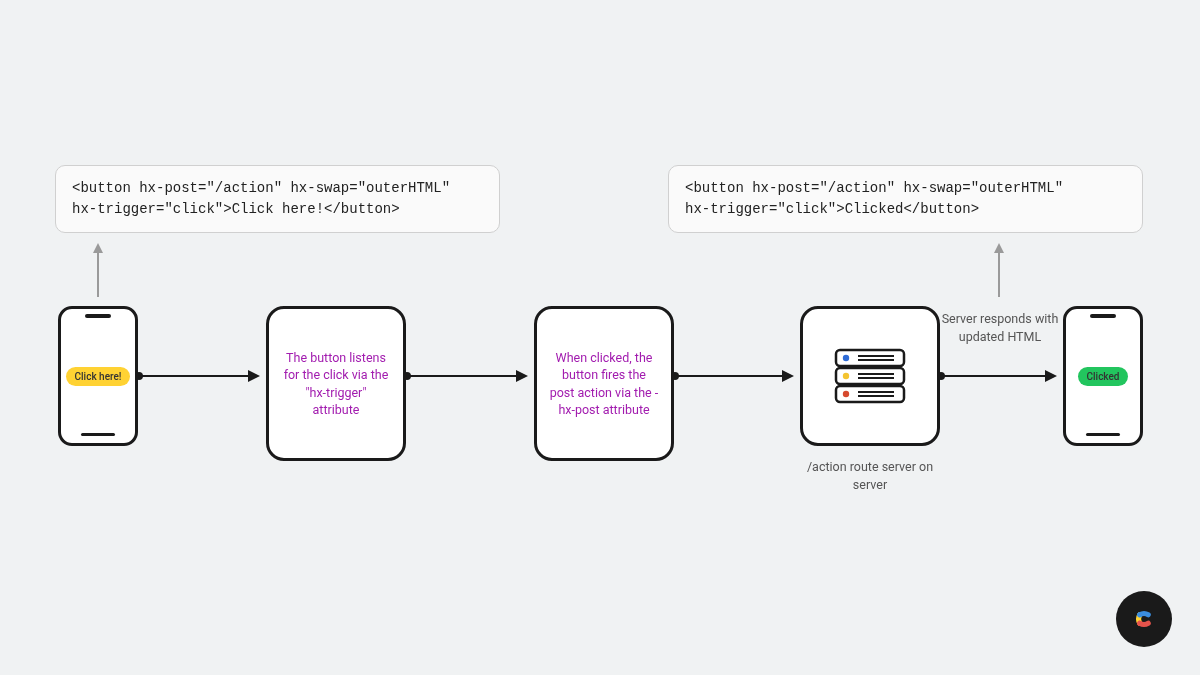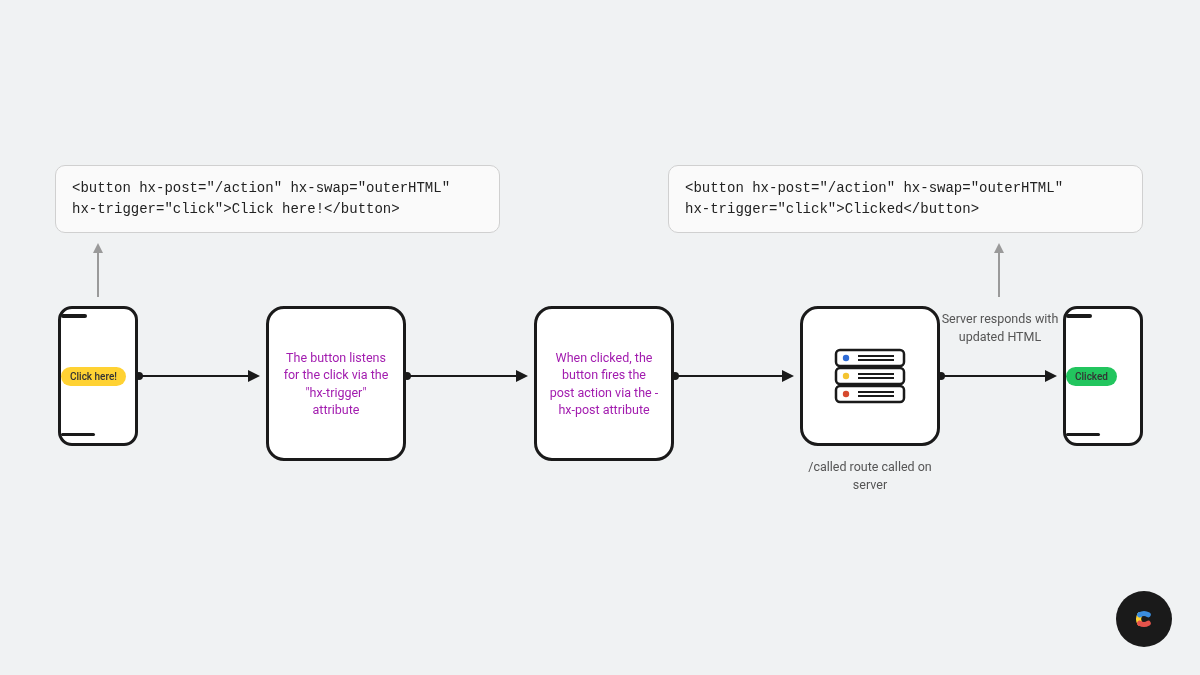--- a/index.html
+++ b/index.html
@@ -29,20 +29,21 @@
 
   .phone {
     position: absolute;
     width: 80px;
     height: 140px;
     border: 3px solid #1a1a1a;
     border-radius: 14px;
     background: #fff;
     display: flex;
     align-items: center;
+    justify-content: center;
   }
   .phone::before { 
     content: "";
     position: absolute;
     top: 5px;
     width: 26px;
     height: 4px;
     background: #1a1a1a;
     border-radius: 4px;
   }
@@ -204,21 +205,21 @@
     <circle cx="12" cy="46" r="3.2" fill="#d64a2e"></circle>
     <line x1="24" y1="8" x2="60" y2="8" stroke="#1a1a1a" stroke-width="2"></line>
     <line x1="24" y1="12" x2="60" y2="12" stroke="#1a1a1a" stroke-width="2"></line>
     <line x1="24" y1="26" x2="60" y2="26" stroke="#1a1a1a" stroke-width="2"></line>
     <line x1="24" y1="30" x2="60" y2="30" stroke="#1a1a1a" stroke-width="2"></line>
     <line x1="24" y1="44" x2="60" y2="44" stroke="#1a1a1a" stroke-width="2"></line>
     <line x1="24" y1="48" x2="60" y2="48" stroke="#1a1a1a" stroke-width="2"></line>
   </svg>
 </div>
 
-<div id="caption-server" class="caption">/called route called on server</div>
+<div id="caption-server" class="caption">/action route server on server</div>
 <div id="caption-resp" class="caption">Server responds with updated HTML</div>
 
 <div id="arr1" class="h-arrow"></div>
 <div id="arr2" class="h-arrow"></div>
 <div id="arr3" class="h-arrow"></div>
 <div id="arr4" class="h-arrow"></div>
 
 <div class="logo">
   <svg width="34" height="34" viewBox="0 0 40 40">
     <path d="M15 15 A10 10 0 0 0 15 25" stroke="#ffd233" stroke-width="6" fill="none" stroke-linecap="round"></path>

